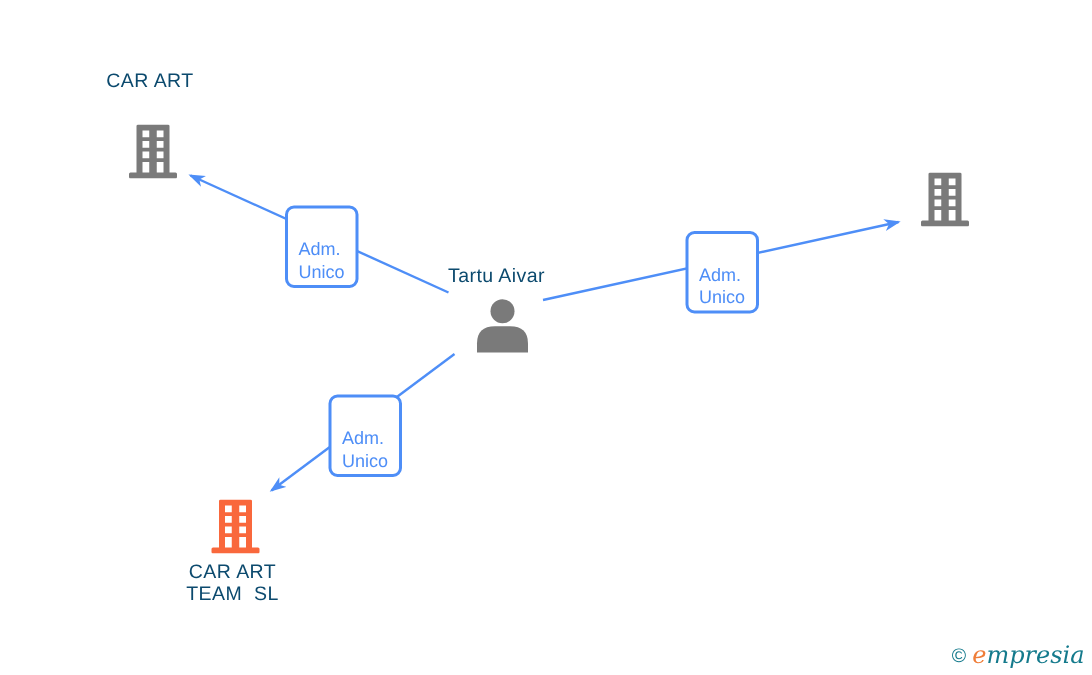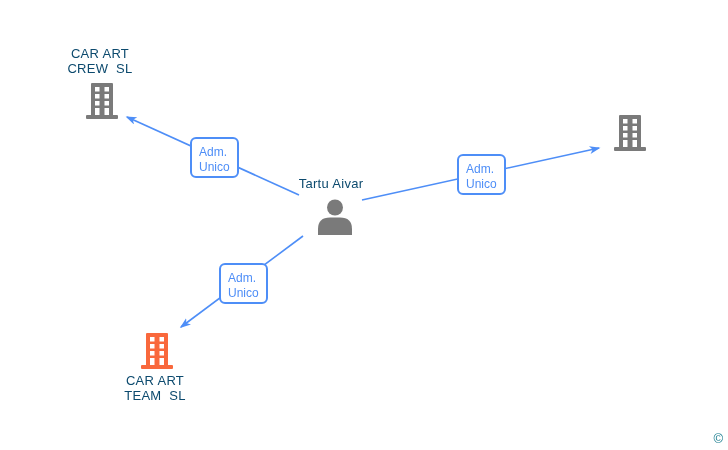--- a/index.html
+++ b/index.html
@@ -11,21 +11,21 @@
   .stage{position:absolute;left:0;top:0;width:728px;height:450px;}
   .edges{position:absolute;left:0;top:0;width:728px;height:450px;z-index:1;}
   .node-label{
     position:absolute;z-index:2;color:#0c4a6e;font-size:13px;line-height:15px;
     text-align:center;letter-spacing:.3px;white-space:pre;
   }
   .node-icon{position:absolute;z-index:2;}
   .adm-box{
     position:absolute;z-index:3;width:38px;height:31px;background:#ffffff;
     border:2px solid #4e8ef7;border-radius:6px;color:#4e8ef7;
-    font-size:12px;line-height:15px;padding:6px 0 0 7px;text-align:left;
+    font-size:12px;line-height:15px;padding:20px 0 0 7px;text-align:left;
     box-sizing:content-box;
   }
   .brand{
     position:absolute;z-index:4;right:5px;bottom:4px;font-size:14px;
     display:flex;align-items:center;gap:4px;
   }
   .brand .copy{color:#147a8c;font-size:13px;}
   .brand .word{font-family:"DejaVu Serif","Liberation Serif",serif;font-style:italic;font-size:16px;}
   .brand .e{color:#ef7d38;}
   .brand .rest{color:#147a8c;}
@@ -39,21 +39,21 @@
     <defs>
       <marker id="arrow" markerWidth="13" markerHeight="10" refX="9.5" refY="4" orient="auto" markerUnits="userSpaceOnUse">
         <path d="M0,0 L11,4 L0,8 L3,4 Z" fill="#4e8ef7"></path>
       </marker>
     </defs>
     <line x1="299" y1="195" x2="127" y2="117" stroke="#4e8ef7" stroke-width="1.6" marker-end="url(#arrow)"></line>
     <line x1="362" y1="200" x2="599" y2="148" stroke="#4e8ef7" stroke-width="1.6" marker-end="url(#arrow)"></line>
     <line x1="303" y1="236" x2="181" y2="327" stroke="#4e8ef7" stroke-width="1.6" marker-end="url(#arrow)"></line>
   </svg>
 
-  <div class="node-label" style="left:38px;top:46px;width:124px;"><div>CAR ART</div><div>CREW  SL</div></div>
+  <div class="node-label" style="left:38px;top:46px;width:124px;"><div>CAR ART</div></div>
   <svg class="node-icon" style="left:85px;top:83px;" width="34" height="36" viewBox="0 0 34 36">
     <rect x="6" y="0" width="22" height="33" rx="1" fill="#7a7a7a"></rect>
     <rect x="1" y="32" width="32" height="4" rx="1" fill="#7a7a7a"></rect>
     <rect x="10" y="4" width="4.5" height="4.5" fill="#ffffff"></rect>
       <rect x="19.5" y="4" width="4.5" height="4.5" fill="#ffffff"></rect>
     <rect x="10" y="11" width="4.5" height="4.5" fill="#ffffff"></rect>
       <rect x="19.5" y="11" width="4.5" height="4.5" fill="#ffffff"></rect>
     <rect x="10" y="18" width="4.5" height="4.5" fill="#ffffff"></rect>
       <rect x="19.5" y="18" width="4.5" height="4.5" fill="#ffffff"></rect>
     <rect x="10" y="25" width="4.5" height="7" fill="#ffffff"></rect>
@@ -101,15 +101,16 @@
       <div>Adm.</div>
       <div>Unico</div>
     </div>
   <div class="adm-box" style="left:219px;top:263px;">
       <div>Adm.</div>
       <div>Unico</div>
     </div>
 
   <div class="brand">
     <span class="copy">©</span>
+    <span class="word"><span class="e">e</span><span class="rest">mpresia</span></span>
   </div>
 
 </div>
 
 </body></html>

